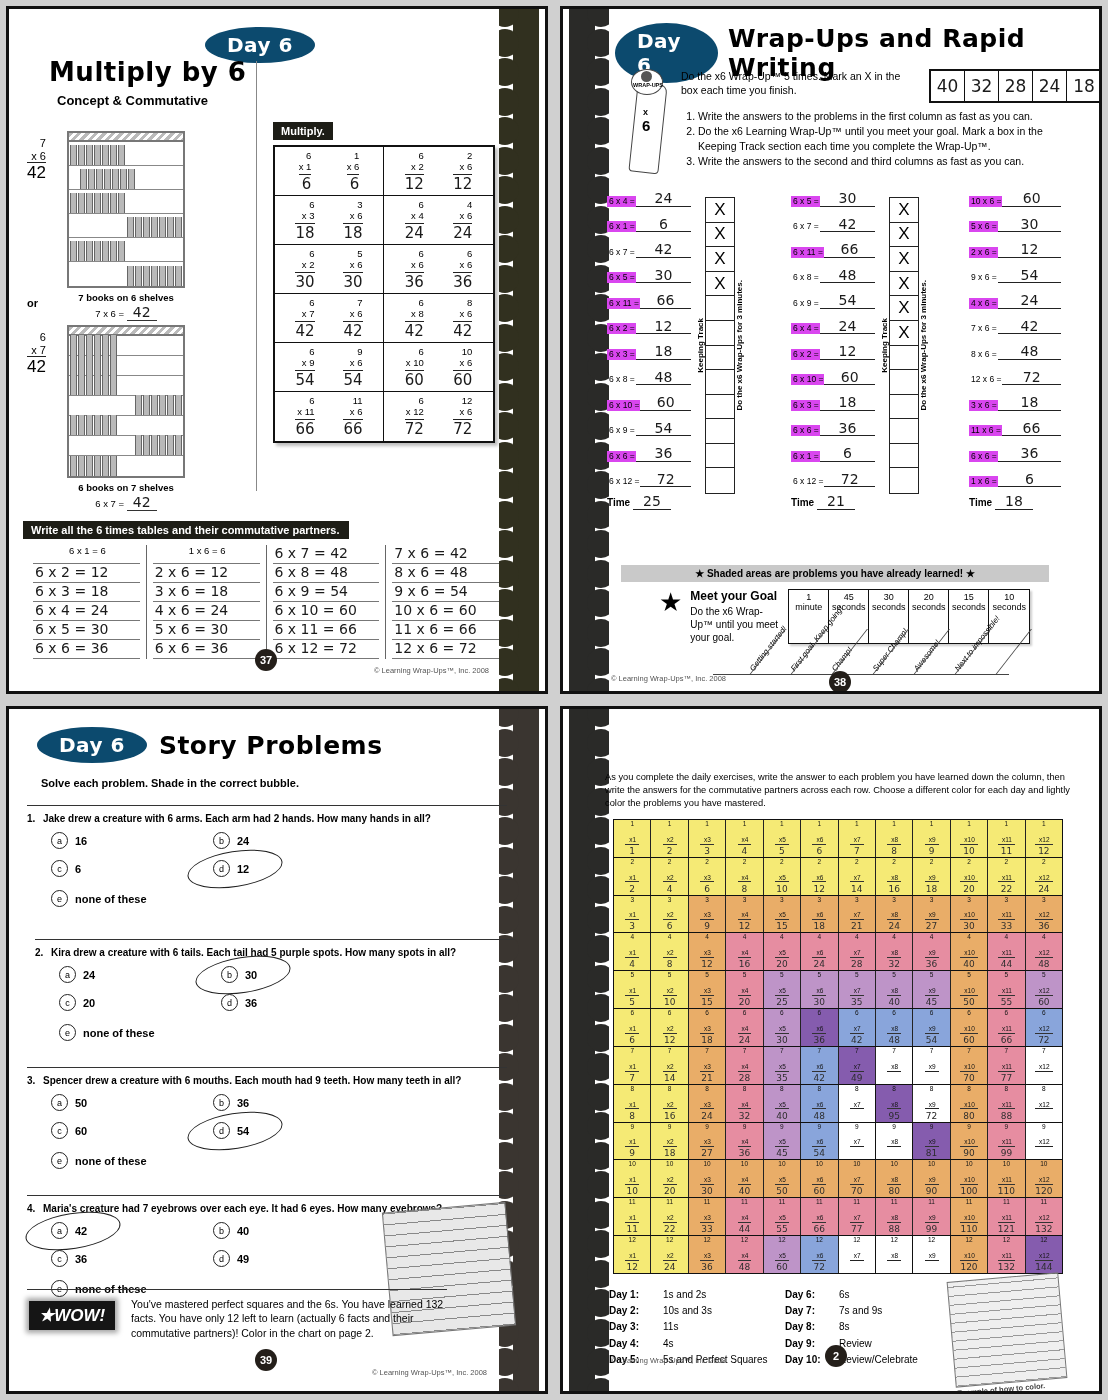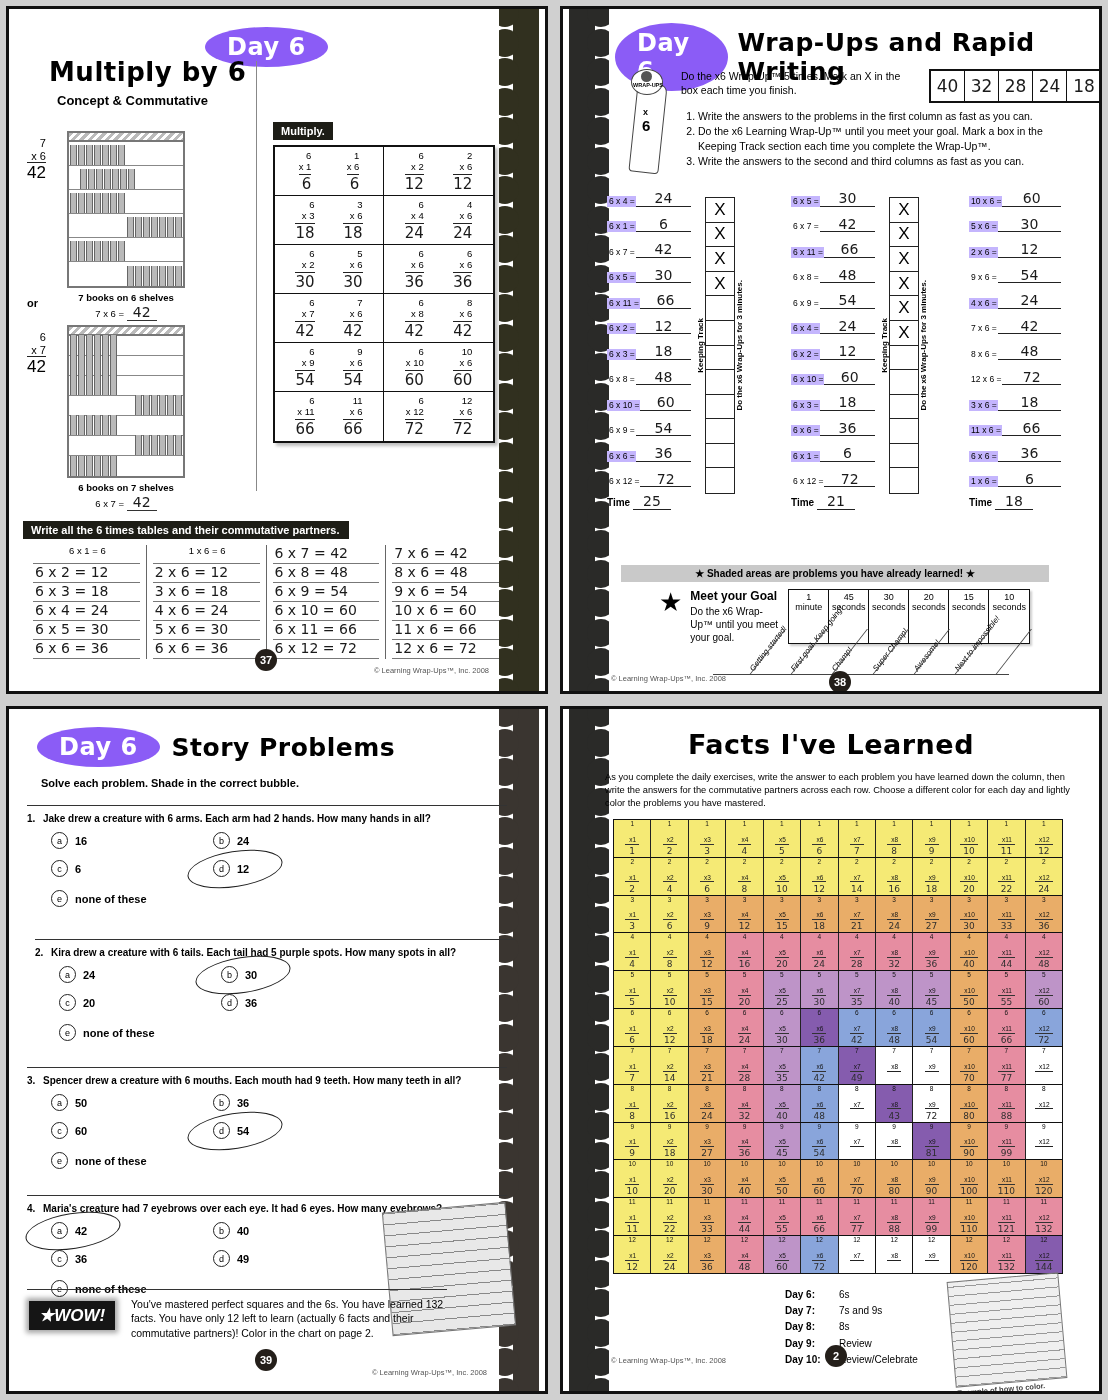--- a/index.html
+++ b/index.html
@@ -24,23 +24,23 @@
   .scallop .bumps { position:absolute; top:-10px; right:26px; width:26px; height:102%; }
   .scallop .bump {
     width:28px; height:28px; border-radius:50%; background:#31301f;
     margin-bottom:1.5px; margin-left:-2px;
   }
   .scallop.dark .bar, .scallop.dark .bump { background:#2a2a28; }
   .scallop.dark2 .bar, .scallop.dark2 .bump { background:#3a3530; }
 
   
   .day-badge {
-    display:inline-block; background:#8b5cf6; color:#fff;
+    display:inline-block; background:#0c4a6e; color:#fff;
     border-radius:50%/50%; padding:6px 22px;
-    font-weight:bold; font-size:24px; letter-spacing:.5px;
+    font-weight:bold; font-size:20px; letter-spacing:.5px;
     font-family:"DejaVu Sans", sans-serif;
   }
   .hand { font-family:"DejaVu Sans", sans-serif; color:#1a1a1a; }
   .script {
     font-family:"DejaVu Sans", sans-serif; font-weight:bold;
     letter-spacing:.5px;
   }
   .blackbar {
     background:#1d1d16; color:#fff; font-weight:bold; font-size:11px;
     padding:3px 8px; display:inline-block;
@@ -103,21 +103,21 @@
   .xbox { width:34px; height:30px; border-right:1.5px solid #111; font-size:17px; display:flex; align-items:center; justify-content:center; }
   .xbox:last-child { border-right:none; }
   .p38-steps { position:absolute; left:118px; top:100px; width:390px; font-size:10.5px; line-height:1.36; }
   .p38-steps li { margin-bottom:1px; }
   .p38-steps ol { margin:0; padding-left:17px; }
 
   .col-group { position:absolute; top:172px; display:flex; }
   .prob-col { width:84px; }
   .prow { height:25.5px; display:flex; align-items:flex-end; font-size:8.5px; white-space:nowrap; }
   .plab { padding:0 1px 1px 2px; }
-  .plab.shaded { background:#c4b5fd; }
+  .plab.shaded { background:#d946ef; }
   .pans { flex:1; border-bottom:1px solid #222; text-align:center; font-size:14px; line-height:.95; }
   .timerow { font-size:10px; font-weight:bold; margin-top:6px; white-space:nowrap;}
   .timerow .tv { font-size:14px; border-bottom:1px solid #222; display:inline-block; min-width:38px; text-align:center; font-weight:normal;}
   .ktrack { display:flex; align-items:center; margin-left:3px; }
   .ktrack .lbl { writing-mode:vertical-rl; transform:rotate(180deg); font-size:8px; font-weight:bold; padding-right:2px; }
   .kboxes { border:1.5px solid #222; width:30px; }
   .kb { height:24.6px; border-bottom:1.5px solid #222; font-size:17px; display:flex; align-items:center; justify-content:center; }
   .kb:last-child { border-bottom:none; }
   .ktrack .rlbl { writing-mode:vertical-rl; transform:rotate(180deg); font-size:8px; font-weight:bold; padding-left:3px; }
 
@@ -1070,21 +1070,20 @@
           <div class="bump"></div>
           <div class="bump"></div>
           <div class="bump"></div>
           <div class="bump"></div>
           <div class="bump"></div>
           <div class="bump"></div>
           <div class="bump"></div>
         </div>
     </div>
 
-    <div class="p2-title script">Facts I've Learned</div>
     <div class="p2-intro">As you complete the daily exercises, write the answer to each problem you have learned down the column, then write the answers for the commutative partners across each row. Choose a different color for each day and lightly color the problems you have mastered.</div>
 
     <div class="facts" id="factsTable">
         <div class="frow">
           <div class="fcell" style="background: rgb(245, 233, 106); opacity: 0.92;"><div class="fc-a">1</div><div class="fc-b">x1</div><div class="fc-c hand">1</div></div>
           <div class="fcell" style="background: rgb(245, 233, 106); opacity: 0.92;"><div class="fc-a">1</div><div class="fc-b">x2</div><div class="fc-c hand">2</div></div>
           <div class="fcell" style="background: rgb(245, 233, 106); opacity: 0.92;"><div class="fc-a">1</div><div class="fc-b">x3</div><div class="fc-c hand">3</div></div>
           <div class="fcell" style="background: rgb(245, 233, 106); opacity: 0.92;"><div class="fc-a">1</div><div class="fc-b">x4</div><div class="fc-c hand">4</div></div>
           <div class="fcell" style="background: rgb(245, 233, 106); opacity: 0.92;"><div class="fc-a">1</div><div class="fc-b">x5</div><div class="fc-c hand">5</div></div>
           <div class="fcell" style="background: rgb(245, 233, 106); opacity: 0.92;"><div class="fc-a">1</div><div class="fc-b">x6</div><div class="fc-c hand">6</div></div>
@@ -1180,21 +1179,21 @@
           <div class="fcell" style="background: rgb(255, 255, 255);"><div class="fc-a">7</div><div class="fc-b">x12</div><div class="fc-c hand"></div></div>
         </div>
         <div class="frow">
           <div class="fcell" style="background: rgb(245, 233, 106); opacity: 0.92;"><div class="fc-a">8</div><div class="fc-b">x1</div><div class="fc-c hand">8</div></div>
           <div class="fcell" style="background: rgb(245, 233, 106); opacity: 0.92;"><div class="fc-a">8</div><div class="fc-b">x2</div><div class="fc-c hand">16</div></div>
           <div class="fcell" style="background: rgb(232, 167, 92); opacity: 0.92;"><div class="fc-a">8</div><div class="fc-b">x3</div><div class="fc-c hand">24</div></div>
           <div class="fcell" style="background: rgb(228, 132, 154); opacity: 0.92;"><div class="fc-a">8</div><div class="fc-b">x4</div><div class="fc-c hand">32</div></div>
           <div class="fcell" style="background: rgb(185, 139, 196); opacity: 0.92;"><div class="fc-a">8</div><div class="fc-b">x5</div><div class="fc-c hand">40</div></div>
           <div class="fcell" style="background: rgb(127, 158, 216); opacity: 0.92;"><div class="fc-a">8</div><div class="fc-b">x6</div><div class="fc-c hand">48</div></div>
           <div class="fcell" style="background: rgb(255, 255, 255);"><div class="fc-a">8</div><div class="fc-b">x7</div><div class="fc-c hand"></div></div>
-          <div class="fcell" style="background: rgb(123, 79, 168); opacity: 0.92;"><div class="fc-a">8</div><div class="fc-b">x8</div><div class="fc-c hand">43</div></div>
+          <div class="fcell" style="background: rgb(123, 79, 168); opacity: 0.92;"><div class="fc-a">8</div><div class="fc-b">x8</div><div class="fc-c hand">95</div></div>
           <div class="fcell" style="background: rgb(255, 255, 255);"><div class="fc-a">8</div><div class="fc-b">x9</div><div class="fc-c hand">72</div></div>
           <div class="fcell" style="background: rgb(232, 167, 92); opacity: 0.92;"><div class="fc-a">8</div><div class="fc-b">x10</div><div class="fc-c hand">80</div></div>
           <div class="fcell" style="background: rgb(228, 132, 154); opacity: 0.92;"><div class="fc-a">8</div><div class="fc-b">x11</div><div class="fc-c hand">88</div></div>
           <div class="fcell" style="background: rgb(255, 255, 255);"><div class="fc-a">8</div><div class="fc-b">x12</div><div class="fc-c hand"></div></div>
         </div>
         <div class="frow">
           <div class="fcell" style="background: rgb(245, 233, 106); opacity: 0.92;"><div class="fc-a">9</div><div class="fc-b">x1</div><div class="fc-c hand">9</div></div>
           <div class="fcell" style="background: rgb(245, 233, 106); opacity: 0.92;"><div class="fc-a">9</div><div class="fc-b">x2</div><div class="fc-c hand">18</div></div>
           <div class="fcell" style="background: rgb(232, 167, 92); opacity: 0.92;"><div class="fc-a">9</div><div class="fc-b">x3</div><div class="fc-c hand">27</div></div>
           <div class="fcell" style="background: rgb(228, 132, 154); opacity: 0.92;"><div class="fc-a">9</div><div class="fc-b">x4</div><div class="fc-c hand">36</div></div>
@@ -1244,20 +1243,27 @@
           <div class="fcell" style="background: rgb(127, 158, 216); opacity: 0.92;"><div class="fc-a">12</div><div class="fc-b">x6</div><div class="fc-c hand">72</div></div>
           <div class="fcell" style="background: rgb(255, 255, 255);"><div class="fc-a">12</div><div class="fc-b">x7</div><div class="fc-c hand"></div></div>
           <div class="fcell" style="background: rgb(255, 255, 255);"><div class="fc-a">12</div><div class="fc-b">x8</div><div class="fc-c hand"></div></div>
           <div class="fcell" style="background: rgb(255, 255, 255);"><div class="fc-a">12</div><div class="fc-b">x9</div><div class="fc-c hand"></div></div>
           <div class="fcell" style="background: rgb(232, 167, 92); opacity: 0.92;"><div class="fc-a">12</div><div class="fc-b">x10</div><div class="fc-c hand">120</div></div>
           <div class="fcell" style="background: rgb(228, 132, 154); opacity: 0.92;"><div class="fc-a">12</div><div class="fc-b">x11</div><div class="fc-c hand">132</div></div>
           <div class="fcell" style="background: rgb(123, 79, 168); opacity: 0.92;"><div class="fc-a">12</div><div class="fc-b">x12</div><div class="fc-c hand">144</div></div>
         </div>
       </div>
 
+    <div class="daylist dl-left" id="dlLeft">
+        <div><b>Day 1:</b><span>1s and 2s</span></div>
+        <div><b>Day 2:</b><span>10s and 3s</span></div>
+        <div><b>Day 3:</b><span>11s</span></div>
+        <div><b>Day 4:</b><span>4s</span></div>
+        <div><b>Day 5:</b><span>5s and Perfect Squares</span></div>
+      </div>
     <div class="daylist dl-right" id="dlRight">
         <div><b>Day 6:</b><span>6s</span></div>
         <div><b>Day 7:</b><span>7s and 9s</span></div>
         <div><b>Day 8:</b><span>8s</span></div>
         <div><b>Day 9:</b><span>Review</span></div>
         <div><b>Day 10:</b><span>Review/Celebrate</span></div>
       </div>
 
     <div class="ex-grid"></div>
     <div class="ex-cap">Example of how to color.</div>

